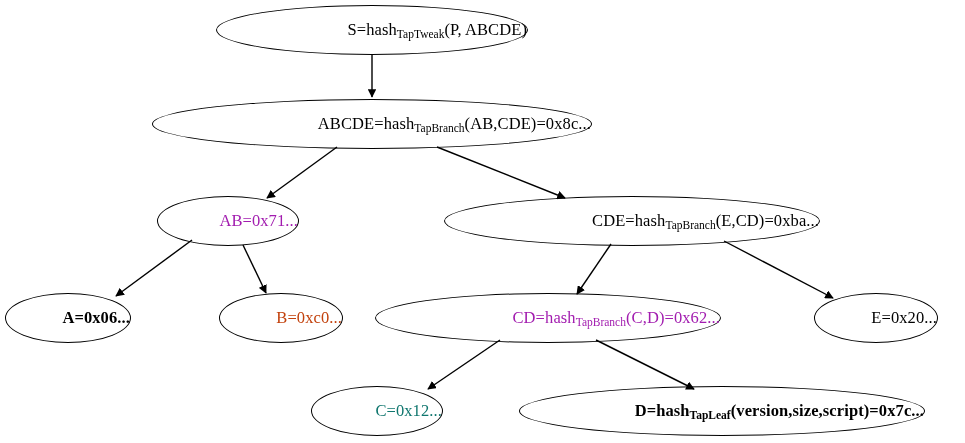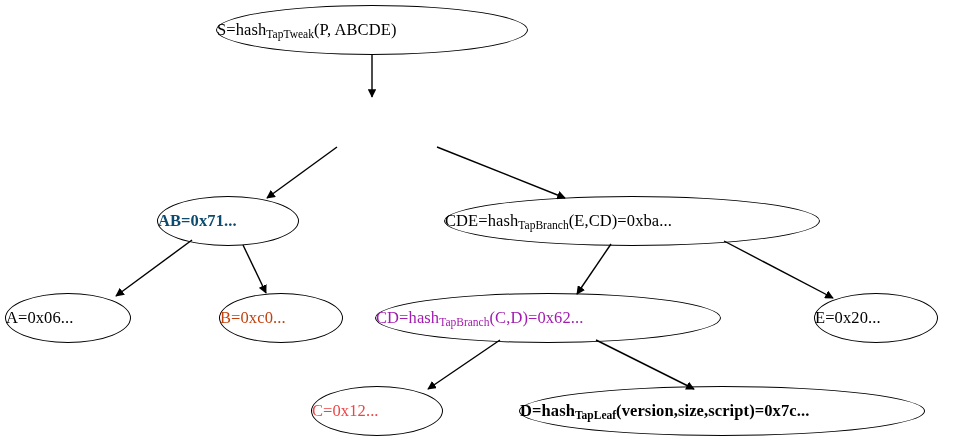--- a/index.html
+++ b/index.html
@@ -19,21 +19,21 @@
     position: absolute;
     left: 0;
     top: 0;
     width: 965px;
     height: 443px;
   }
   .node {
     position: absolute;
     display: flex;
     align-items: center;
-    justify-content: flex-start;
+    justify-content: flex-end;
     box-sizing: border-box;
     border: 1.1px solid #000000;
     border-radius: 50%;
     background: transparent;
     color: #000000;
     white-space: nowrap;
   }
   .node-label {
     font-size: 16.5px;
     line-height: 1;
@@ -71,38 +71,41 @@
         <line x1="611" y1="244" x2="577" y2="294" stroke="#000000" marker-end="url(#arrow)"></line>
         <line x1="724" y1="241" x2="833" y2="298" stroke="#000000" marker-end="url(#arrow)"></line>
         <line x1="500" y1="340" x2="428" y2="389" stroke="#000000" marker-end="url(#arrow)"></line>
         <line x1="596" y1="340" x2="694" y2="389" stroke="#000000" marker-end="url(#arrow)"></line>
       </g>
   </svg>
 
   <div class="node" style="left: 216px; top: 5px; width: 312px; height: 50px; border-color: rgb(0, 0, 0);">
     <span class="node-label" style="color: rgb(0, 0, 0);">S=hash<sub>TapTweak</sub>(P, ABCDE)</span>
   </div>
+  <div class="node" style="left: 152px; top: 99px; width: 440px; height: 50px; border-color: rgb(0, 0, 0);">
+    <span class="node-label" style="color: rgb(0, 0, 0);">ABCDE=hash<sub>TapBranch</sub>(AB,CDE)=0x8c...</span>
+  </div>
   <div class="node" style="left: 157px; top: 196px; width: 142px; height: 50px; border-color: rgb(0, 0, 0);">
-    <span class="node-label" style="color: #0c4a6e; font-weight: bold;">AB=0x71...</span>
+    <span class="node-label" style="color: #a21caf;">AB=0x71...</span>
   </div>
   <div class="node" style="left: 444px; top: 196px; width: 376px; height: 50px; border-color: rgb(0, 0, 0);">
     <span class="node-label" style="color: rgb(0, 0, 0);">CDE=hash<sub>TapBranch</sub>(E,CD)=0xba...</span>
   </div>
   <div class="node" style="left: 5px; top: 293px; width: 126px; height: 50px; border-color: rgb(0, 0, 0);">
-    <span class="node-label" style="color: rgb(0, 0, 0);">A=0x06...</span>
+    <span class="node-label" style="color: rgb(0, 0, 0); font-weight: bold;">A=0x06...</span>
   </div>
   <div class="node" style="left: 219px; top: 293px; width: 124px; height: 50px; border-color: rgb(0, 0, 0);">
     <span class="node-label" style="color: #c2410c;">B=0xc0...</span>
   </div>
   <div class="node" style="left: 375px; top: 293px; width: 346px; height: 50px; border-color: rgb(0, 0, 0);">
     <span class="node-label" style="color: #a21caf;">CD=hash<sub>TapBranch</sub>(C,D)=0x62...</span>
   </div>
   <div class="node" style="left: 814px; top: 293px; width: 124px; height: 50px; border-color: rgb(0, 0, 0);">
     <span class="node-label" style="color: rgb(0, 0, 0);">E=0x20...</span>
   </div>
   <div class="node" style="left: 311px; top: 386px; width: 132px; height: 50px; border-color: rgb(0, 0, 0);">
-    <span class="node-label" style="color: #ef4444;">C=0x12...</span>
+    <span class="node-label" style="color: #0f766e;">C=0x12...</span>
   </div>
   <div class="node" style="left: 519px; top: 386px; width: 406px; height: 50px; border-color: rgb(0, 0, 0); font-weight: bold;">
     <span class="node-label" style="color: rgb(0, 0, 0);">D=hash<sub>TapLeaf</sub>(version,size,script)=0x7c...</span>
   </div>
 
 </div>
 
 </body></html>

